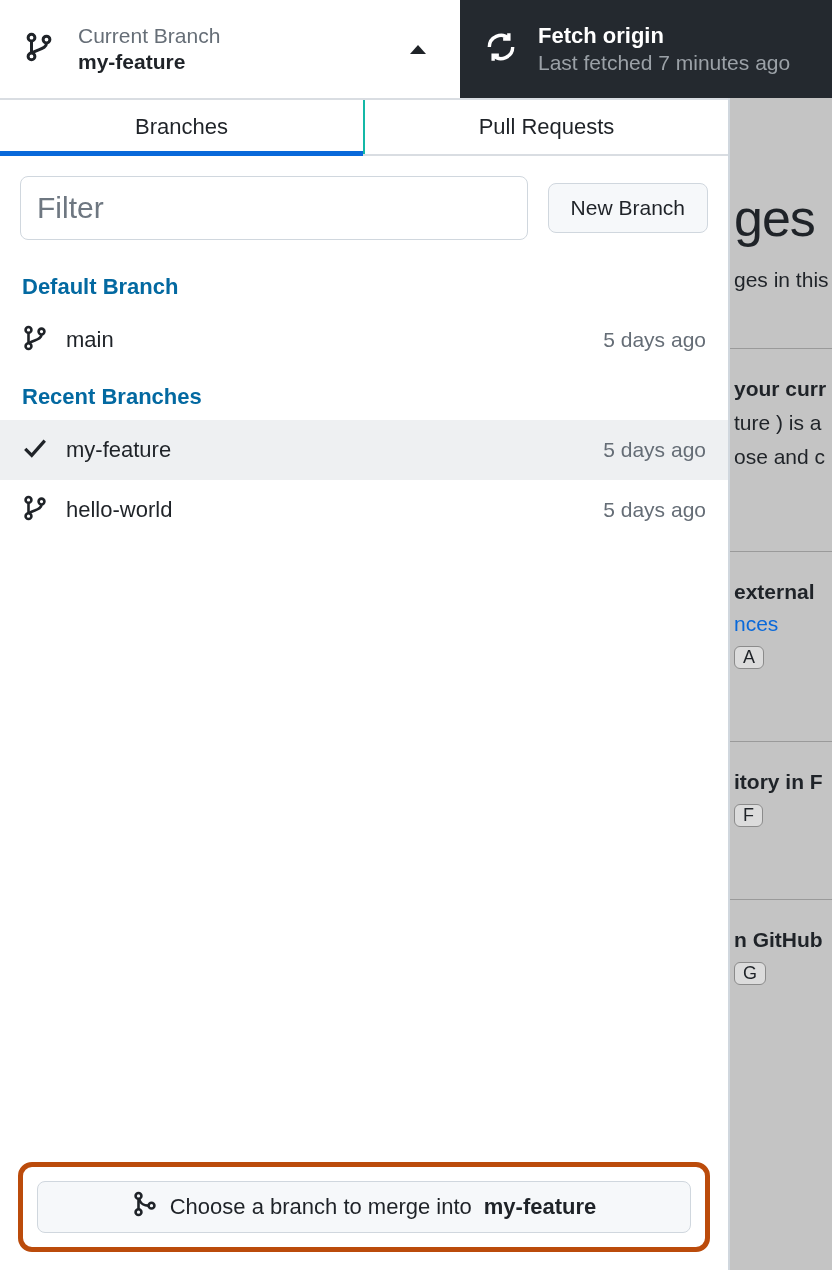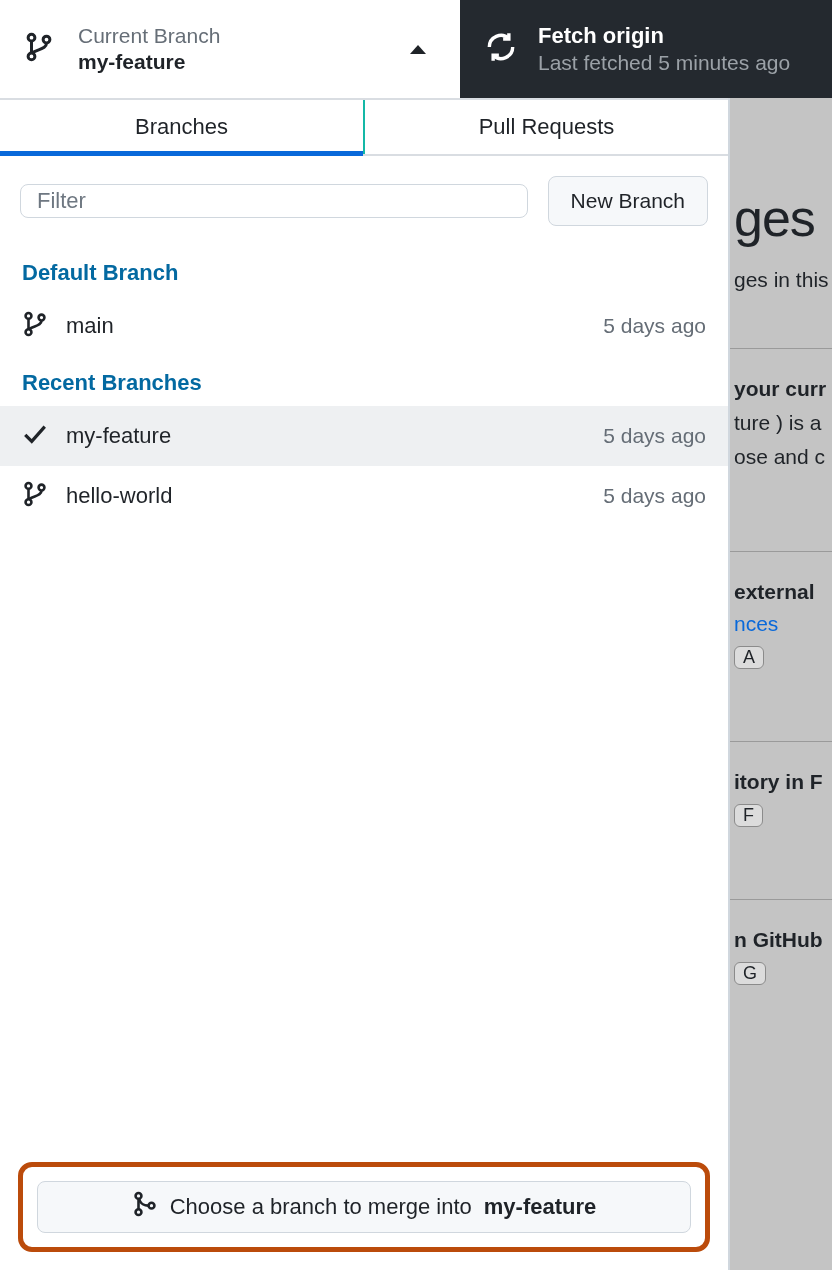--- a/index.html
+++ b/index.html
@@ -122,25 +122,25 @@
       background: #0969da;
     }
     .filter-row {
       display: flex;
       padding: 20px 20px;
       gap: 20px;
       align-items: center;
     }
     .filter-input {
       flex: 1;
-      height: 34px;
+      height: 64px;
       border: 1px solid #d0d7de;
       border-radius: 8px;
       padding: 0 16px;
-      font-size: 22px;
+      font-size: 30px;
       color: #1f2328;
       outline: none;
     }
     .filter-input::placeholder {
       color: #6e7781;
     }
     .new-branch-btn {
       height: 50px;
       padding: 0 22px;
       border: 1px solid #d0d7de;
@@ -315,21 +315,21 @@
     <span>
       <svg viewBox="0 0 16 16" fill="none" stroke="#ffffff" stroke-width="1.6">
         <path d="M2.5 8 a5.5 5.5 0 0 1 9.2 -4"></path>
           <path d="M11.7 1.5 v2.7 h-2.7"></path>
         <path d="M13.5 8 a5.5 5.5 0 0 1 -9.2 4"></path>
           <path d="M4.3 14.5 v-2.7 h2.7"></path>
       </svg>
     </span>
     <div class="fetch-text">
       <span class="fetch-title">Fetch origin</span>
-      <span class="fetch-subtitle">Last fetched 5 minutes ago</span>
+      <span class="fetch-subtitle">Last fetched 7 minutes ago</span>
     </div>
   </div>
 </div>
 
 <div class="dropdown-panel">
   <div class="tabs">
     <div class="tab active">Branches</div>
     <div class="tab">Pull Requests</div>
   </div>
 

